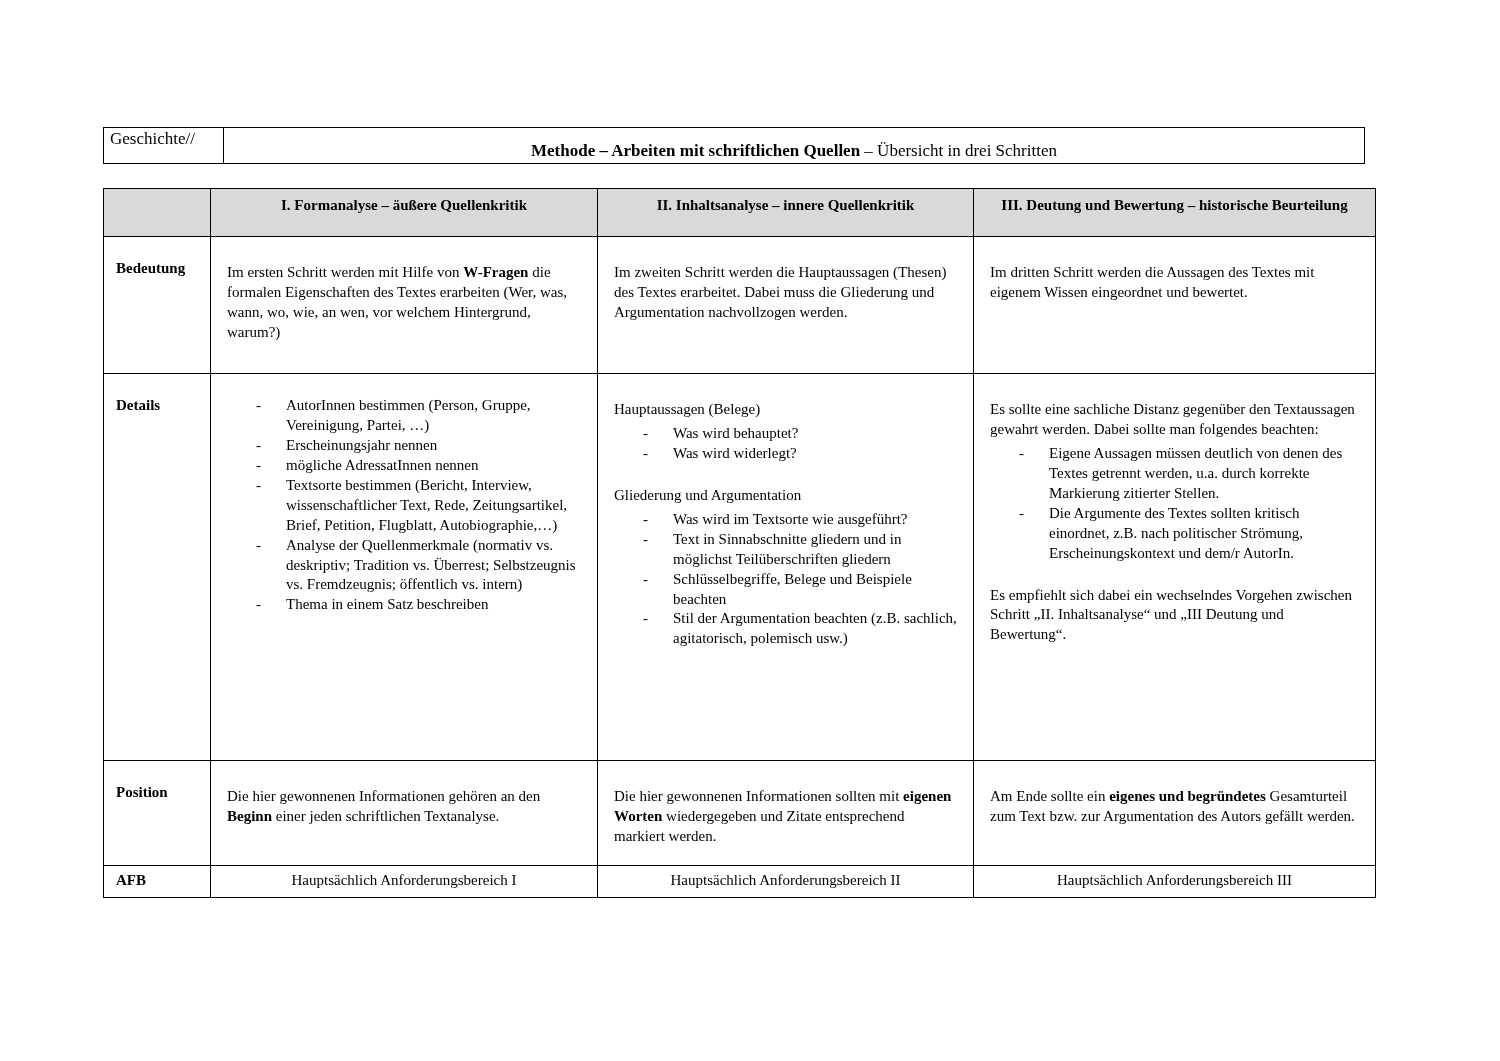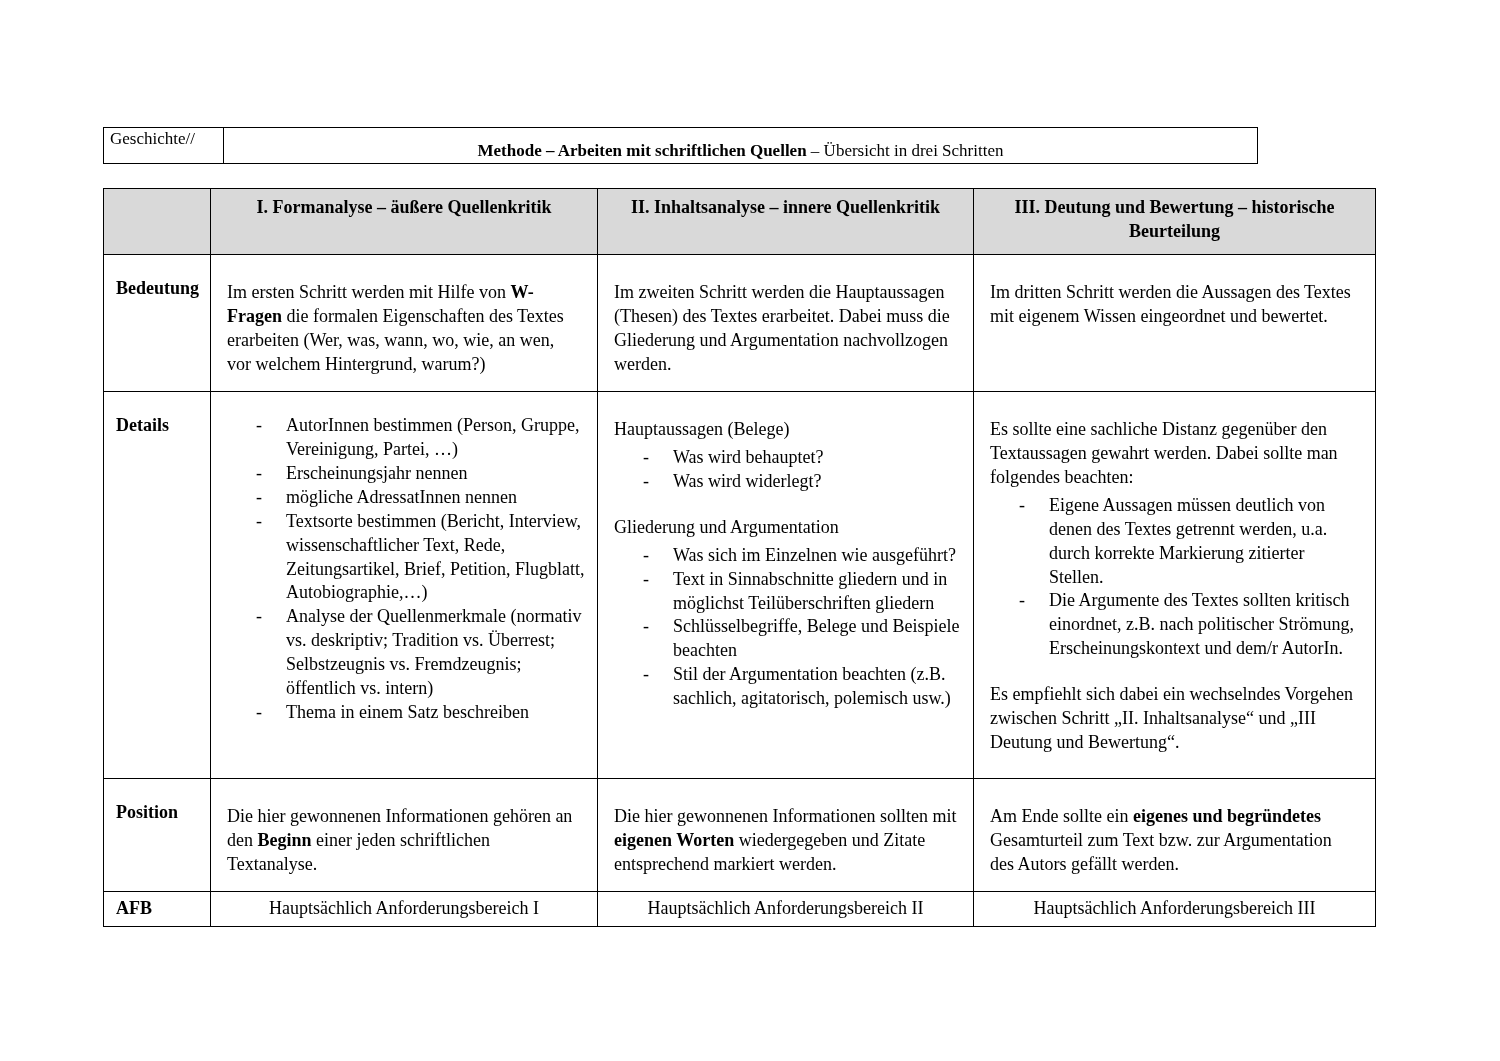--- a/index.html
+++ b/index.html
@@ -13,21 +13,21 @@
     font-size: 17px;
     color: #000000;
     overflow: hidden;
   }
 
   
   .topbar {
     position: absolute;
     left: 103px;
     top: 127px;
-    width: 1155px;
+    width: 1262px;
     display: flex;
     border: 1px solid #000;
   }
   .topbar .left-cell {
     width: 120px;
     border-right: 1px solid #000;
     padding: 1px 6px 2px 6px;
   }
   .topbar .title-cell {
     flex: 1;
@@ -37,21 +37,21 @@
   }
 
   
   table.main {
     position: absolute;
     left: 103px;
     top: 188px;
     width: 1272px;
     border-collapse: collapse;
     table-layout: fixed;
-    font-size: 18px;
+    font-size: 15px;
     line-height: 1.33;
   }
   table.main th, table.main td {
     border: 1px solid #000;
     vertical-align: top;
     padding: 6px 12px 10px 12px;
   }
   table.main th {
     background: #d9d9d9;
     font-weight: bold;
@@ -145,21 +145,21 @@
       </td>
 
       <td>
         <p>Hauptaussagen (Belege)</p>
         <ul class="dashlist">
           <li><span class="marker">-</span><span>Was wird behauptet?</span></li>
           <li><span class="marker">-</span><span>Was wird widerlegt?</span></li>
         </ul>
         <p class="spaced">Gliederung und Argumentation</p>
         <ul class="dashlist">
-          <li><span class="marker">-</span><span>Was sich im Einzelnen wie ausgeführt?</span></li>
+          <li><span class="marker">-</span><span>Was wird im Textsorte wie ausgeführt?</span></li>
           <li><span class="marker">-</span><span>Text in Sinnabschnitte gliedern und in möglichst Teilüberschriften gliedern</span></li>
           <li><span class="marker">-</span><span>Schlüsselbegriffe, Belege und Beispiele beachten</span></li>
           <li><span class="marker">-</span><span>Stil der Argumentation beachten (z.B. sachlich, agitatorisch, polemisch usw.)</span></li>
         </ul>
       </td>
 
       <td>
         <p>Es sollte eine sachliche Distanz gegenüber den Textaussagen gewahrt werden. Dabei sollte man folgendes beachten:</p>
         <ul class="dashlist">
           <li><span class="marker">-</span><span>Eigene Aussagen müssen deutlich von denen des Textes getrennt werden, u.a. durch korrekte Markierung zitierter Stellen.</span></li>

